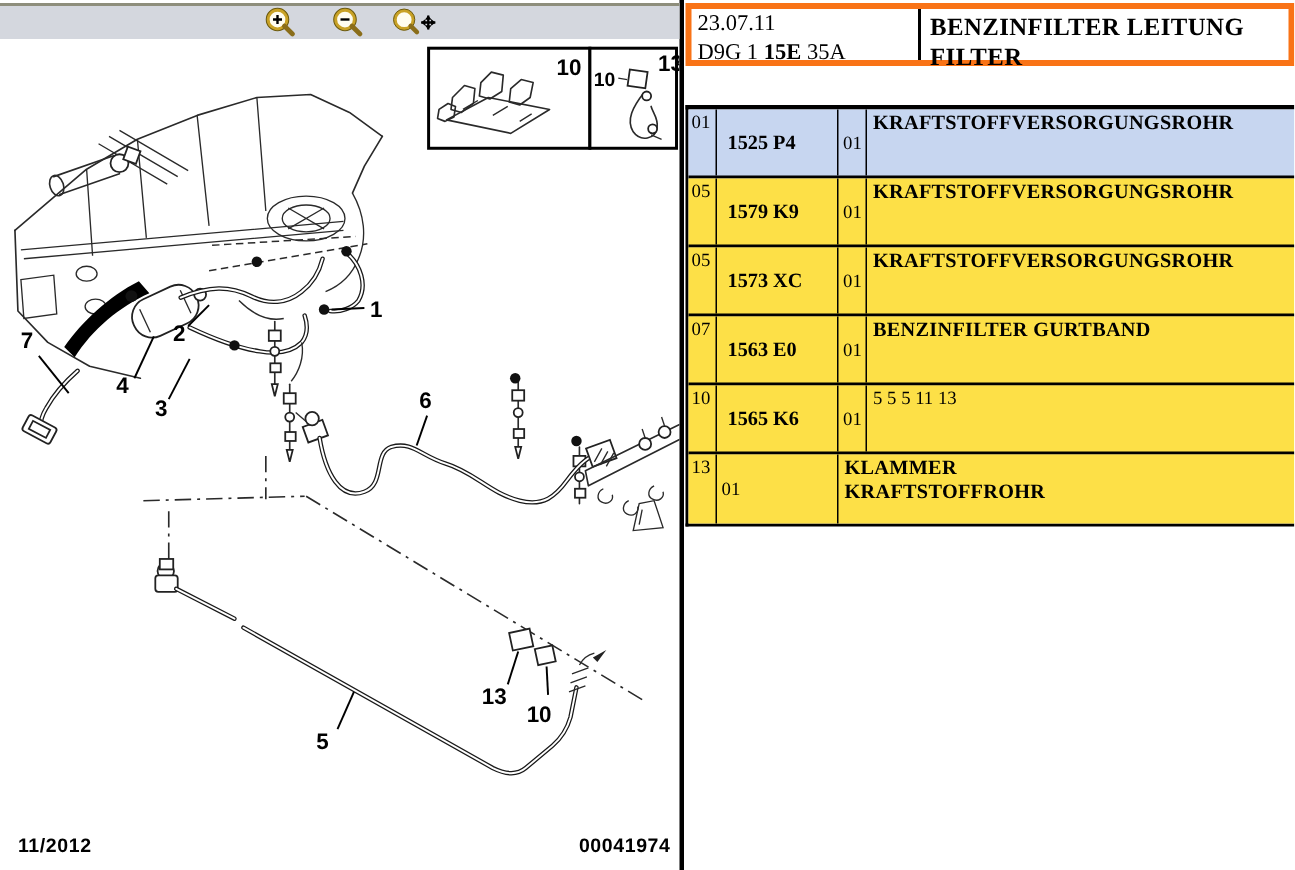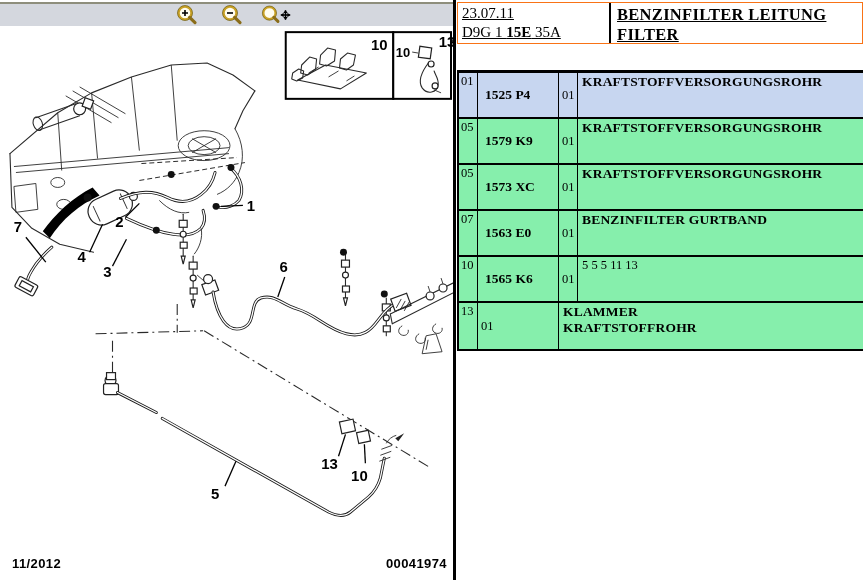--- a/index.html
+++ b/index.html
@@ -15,31 +15,31 @@
   .diagram{position:absolute;left:0;top:0;width:453px;height:580px;z-index:1;}
   .footer-date{position:absolute;left:12px;top:556px;font-family:"Liberation Sans",sans-serif;
                font-weight:bold;font-size:13px;letter-spacing:.4px;z-index:4;}
   .footer-num{position:absolute;right:6px;top:556px;font-family:"Liberation Sans",sans-serif;
               font-weight:bold;font-size:13px;letter-spacing:.4px;z-index:4;}
 
   .divider{position:absolute;left:453px;top:0;width:3px;height:580px;background:#000;}
 
   
   .right-panel{position:absolute;left:456px;top:0;width:407px;height:580px;background:#fff;}
-  .header-box{position:absolute;left:1px;top:2px;width:406px;height:42px;border:1px solid #f97316;
-              box-sizing:border-box;display:flex;background:#fff;text-decoration:underline;}
+  .header-box{position:absolute;left:1px;top:2px;width:406px;height:42px;border:4px solid #f97316;
+              box-sizing:border-box;display:flex;background:#fff;}
   .hb-left{width:153px;border-right:2px solid #000;box-sizing:border-box;padding:1px 4px 0 4px;
            font-size:15px;line-height:19px;white-space:nowrap;}
   .hb-code b{font-weight:bold;}
   .hb-title{flex:1;padding:2px 0 0 6px;font-weight:bold;font-size:16.5px;letter-spacing:.3px;}
 
   .parts-table{position:absolute;left:1px;top:70px;width:406px;border-left:2px solid #000;
                border-top:3px solid #000;border-bottom:2px solid #000;box-sizing:border-box;}
   .prow{display:grid;grid-template-columns:19px 81px 19px 1fr;height:46px;box-sizing:border-box;
-        border-bottom:2px solid #000;background:#86efac;cursor:pointer;}
+        border-bottom:2px solid #000;background:#fde047;cursor:pointer;}
   .prow:last-child{border-bottom:none;}
   .prow.hl{background:#c7d6f0;}
   .c-ref{font-size:12.5px;padding:1px 0 0 2px;border-right:1px solid #000;box-sizing:border-box;}
   .c-part{display:flex;align-items:center;font-weight:bold;font-size:13.5px;padding-left:7px;
           border-right:1px solid #000;box-sizing:border-box;white-space:nowrap;}
   .c-qty{display:flex;align-items:center;font-size:12.5px;padding-left:3px;
          border-right:1px solid #000;box-sizing:border-box;}
   .c-desc{padding:1px 0 0 4px;box-sizing:border-box;}
   .d-main{font-weight:bold;font-size:13.5px;line-height:16px;letter-spacing:.2px;}
   .d-note{font-size:12.5px;line-height:15px;}

